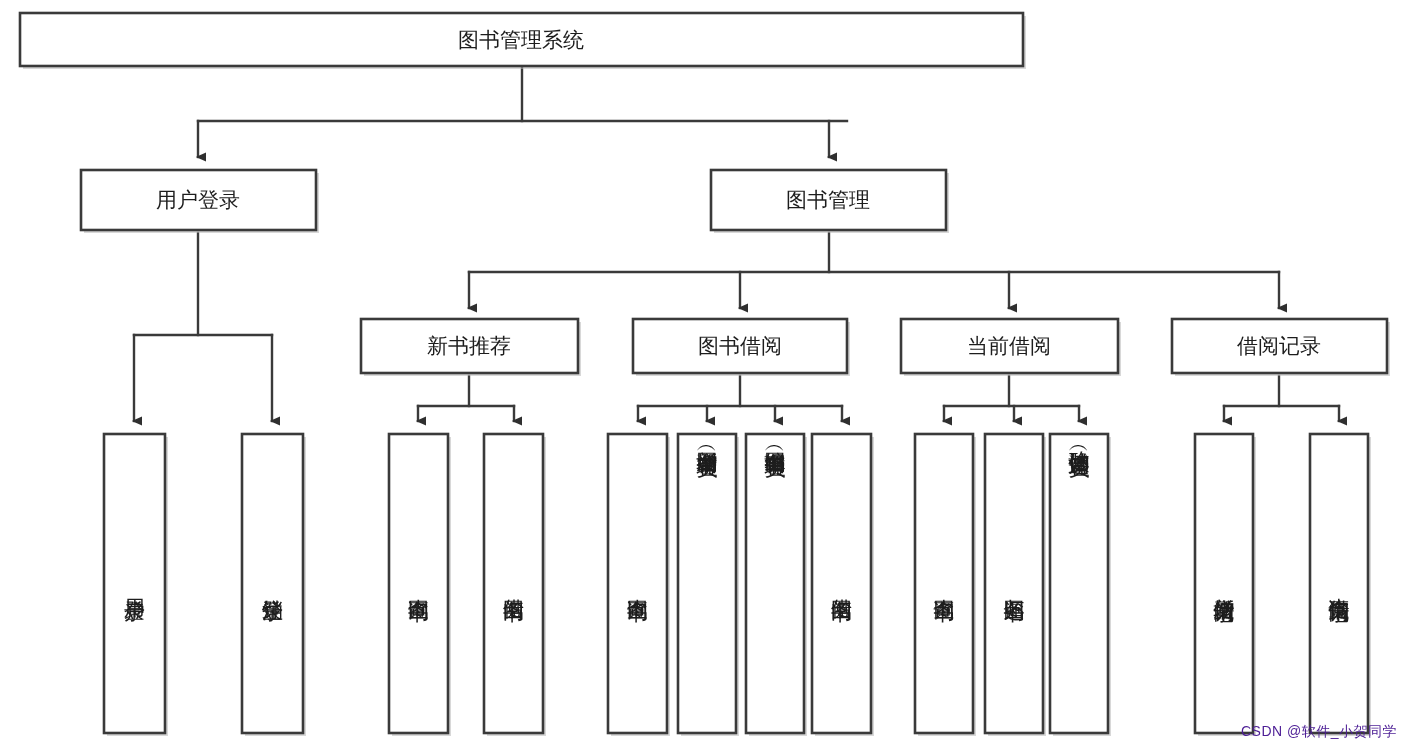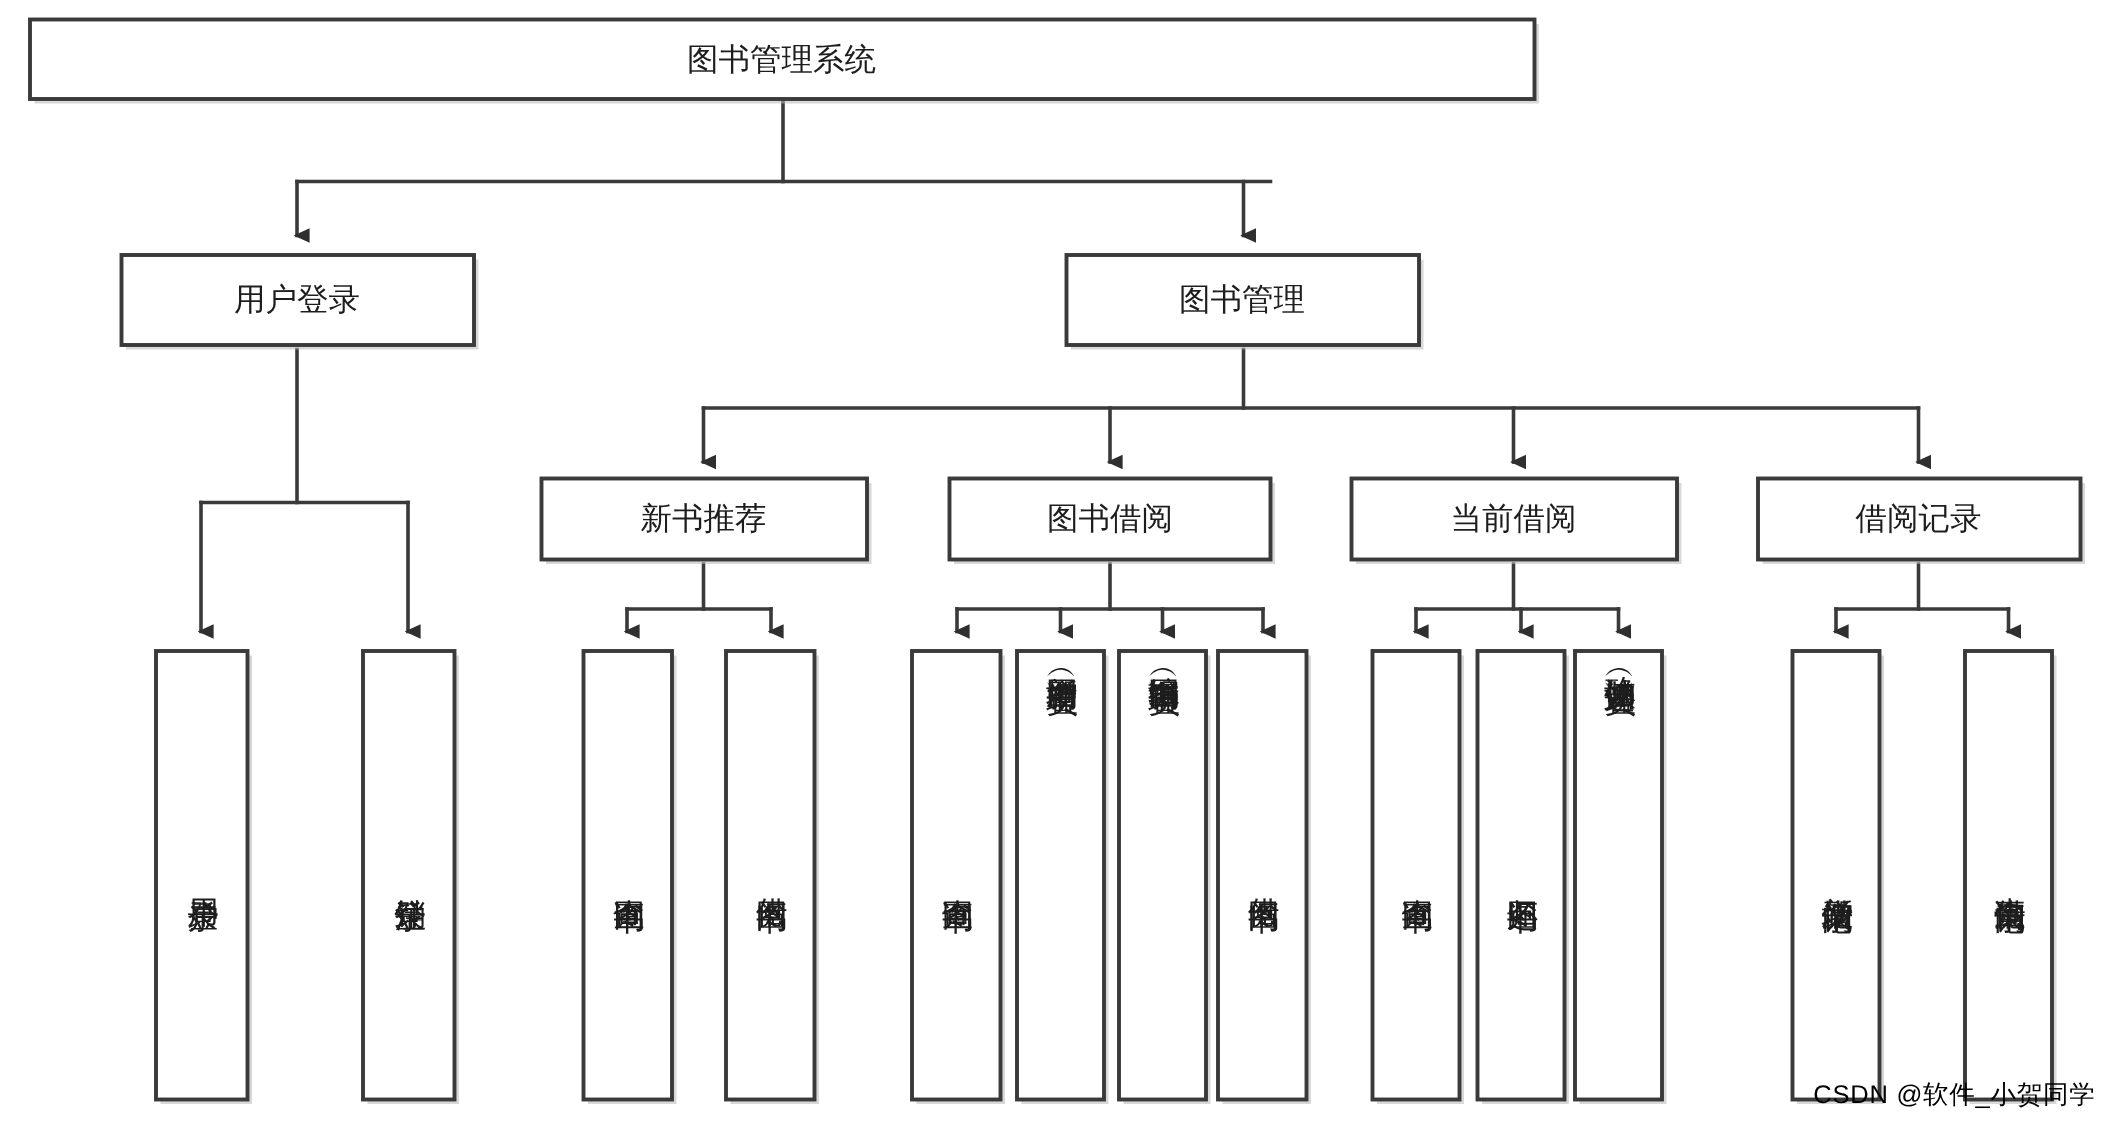--- a/index.html
+++ b/index.html
@@ -67,22 +67,22 @@
     display: flex;
     align-items: center;
     justify-content: center;
     pointer-events: none;
   }
   .watermark {
     position: absolute;
     right: 8px;
     bottom: 6px;
     font-family: "Liberation Sans", "DejaVu Sans", sans-serif;
-    font-size: 17px;
-    color: #000000;
+    font-size: 14px;
+    color: #4c1d95;
     letter-spacing: 0.5px;
     white-space: nowrap;
   }
 </style>
 </head>
 <body>
 
 <div id="diagram-root">
 
   <svg class="diagram-canvas" viewBox="0 0 1405 747" xmlns="http://www.w3.org/2000/svg">

